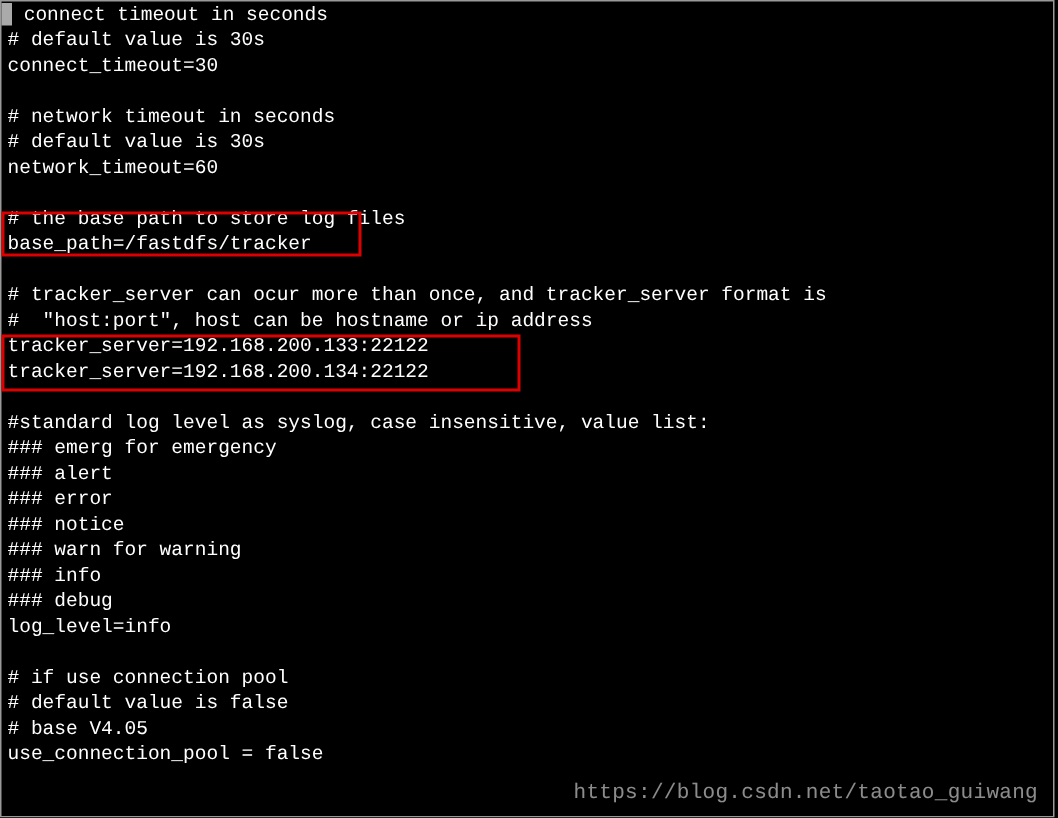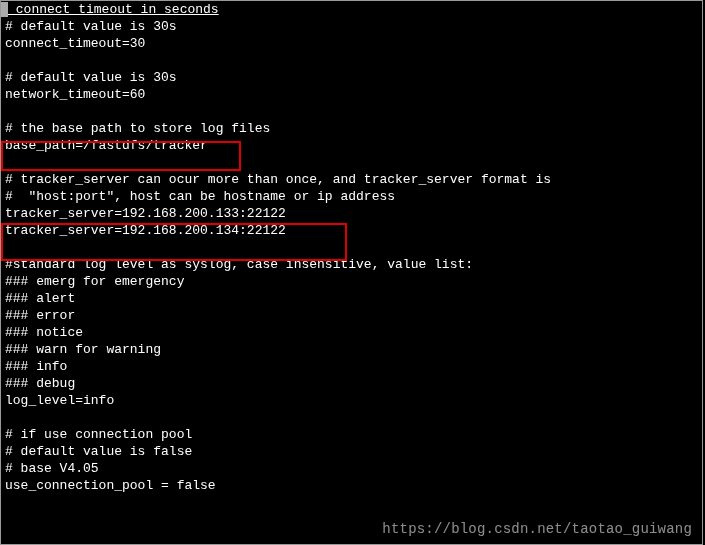--- a/index.html
+++ b/index.html
@@ -31,21 +31,20 @@
     left: 0px;
     top: 1px;
     width: 7px;
     height: 15px;
     background: #aaa;
   }
   .first-text {
     position: absolute;
     left: 7px;
     top: 0;
-    text-decoration: underline;
   }
   .box {
     position: absolute;
     border: 2px solid #d00;
     pointer-events: none;
   }
   .watermark {
     position: absolute;
     right: 10px;
     bottom: 6px;
@@ -59,20 +58,21 @@
 <body>
 
 <div class="terminal">
 
   <span class="cursor-first"></span>
   <div class="line first-text"> connect timeout in seconds</div>
   <div class="line">&nbsp;</div>
   <div class="line"># default value is 30s</div>
   <div class="line">connect_timeout=30</div>
   <div class="line">&nbsp;</div>
+  <div class="line"># network timeout in seconds</div>
   <div class="line"># default value is 30s</div>
   <div class="line">network_timeout=60</div>
   <div class="line">&nbsp;</div>
   <div class="line"># the base path to store log files</div>
   <div class="line">base_path=/fastdfs/tracker</div>
   <div class="line">&nbsp;</div>
   <div class="line"># tracker_server can ocur more than once, and tracker_server format is</div>
   <div class="line">#  "host:port", host can be hostname or ip address</div>
   <div class="line">tracker_server=192.168.200.133:22122</div>
   <div class="line">tracker_server=192.168.200.134:22122</div>

